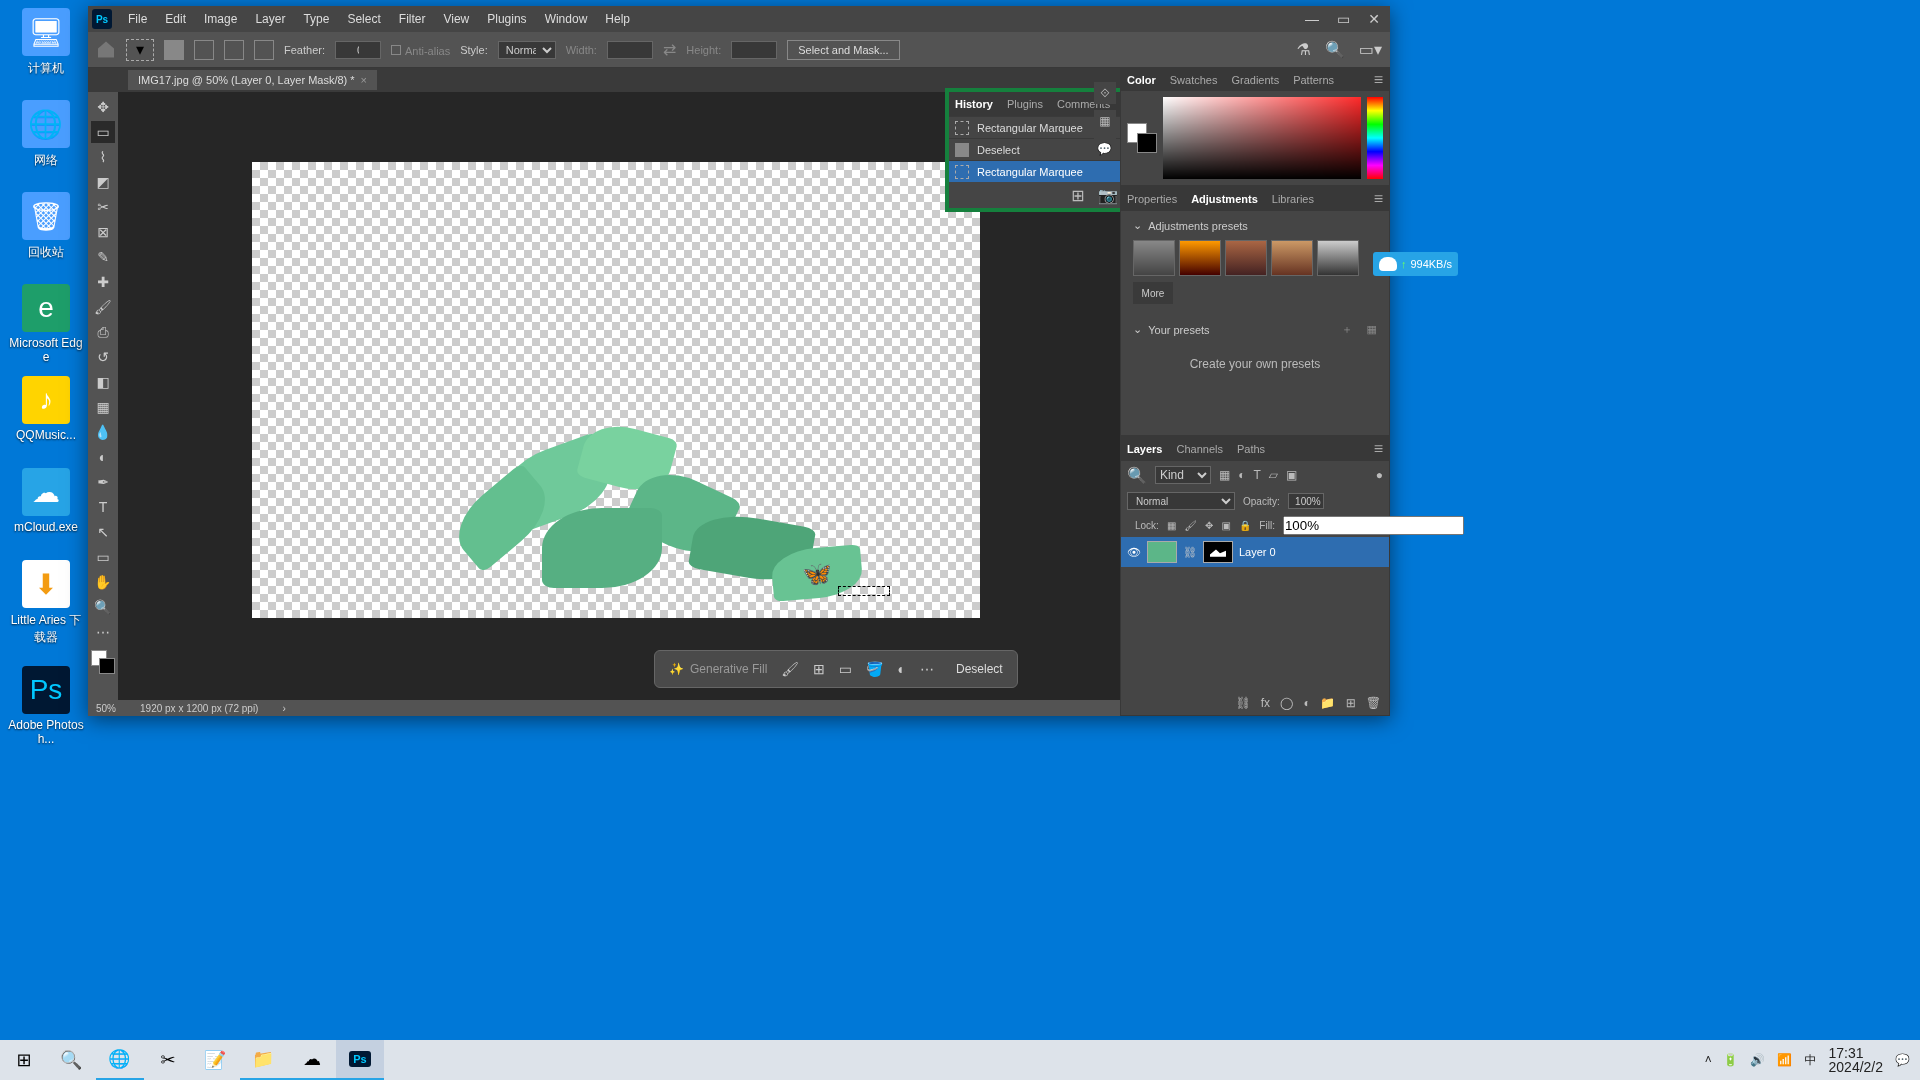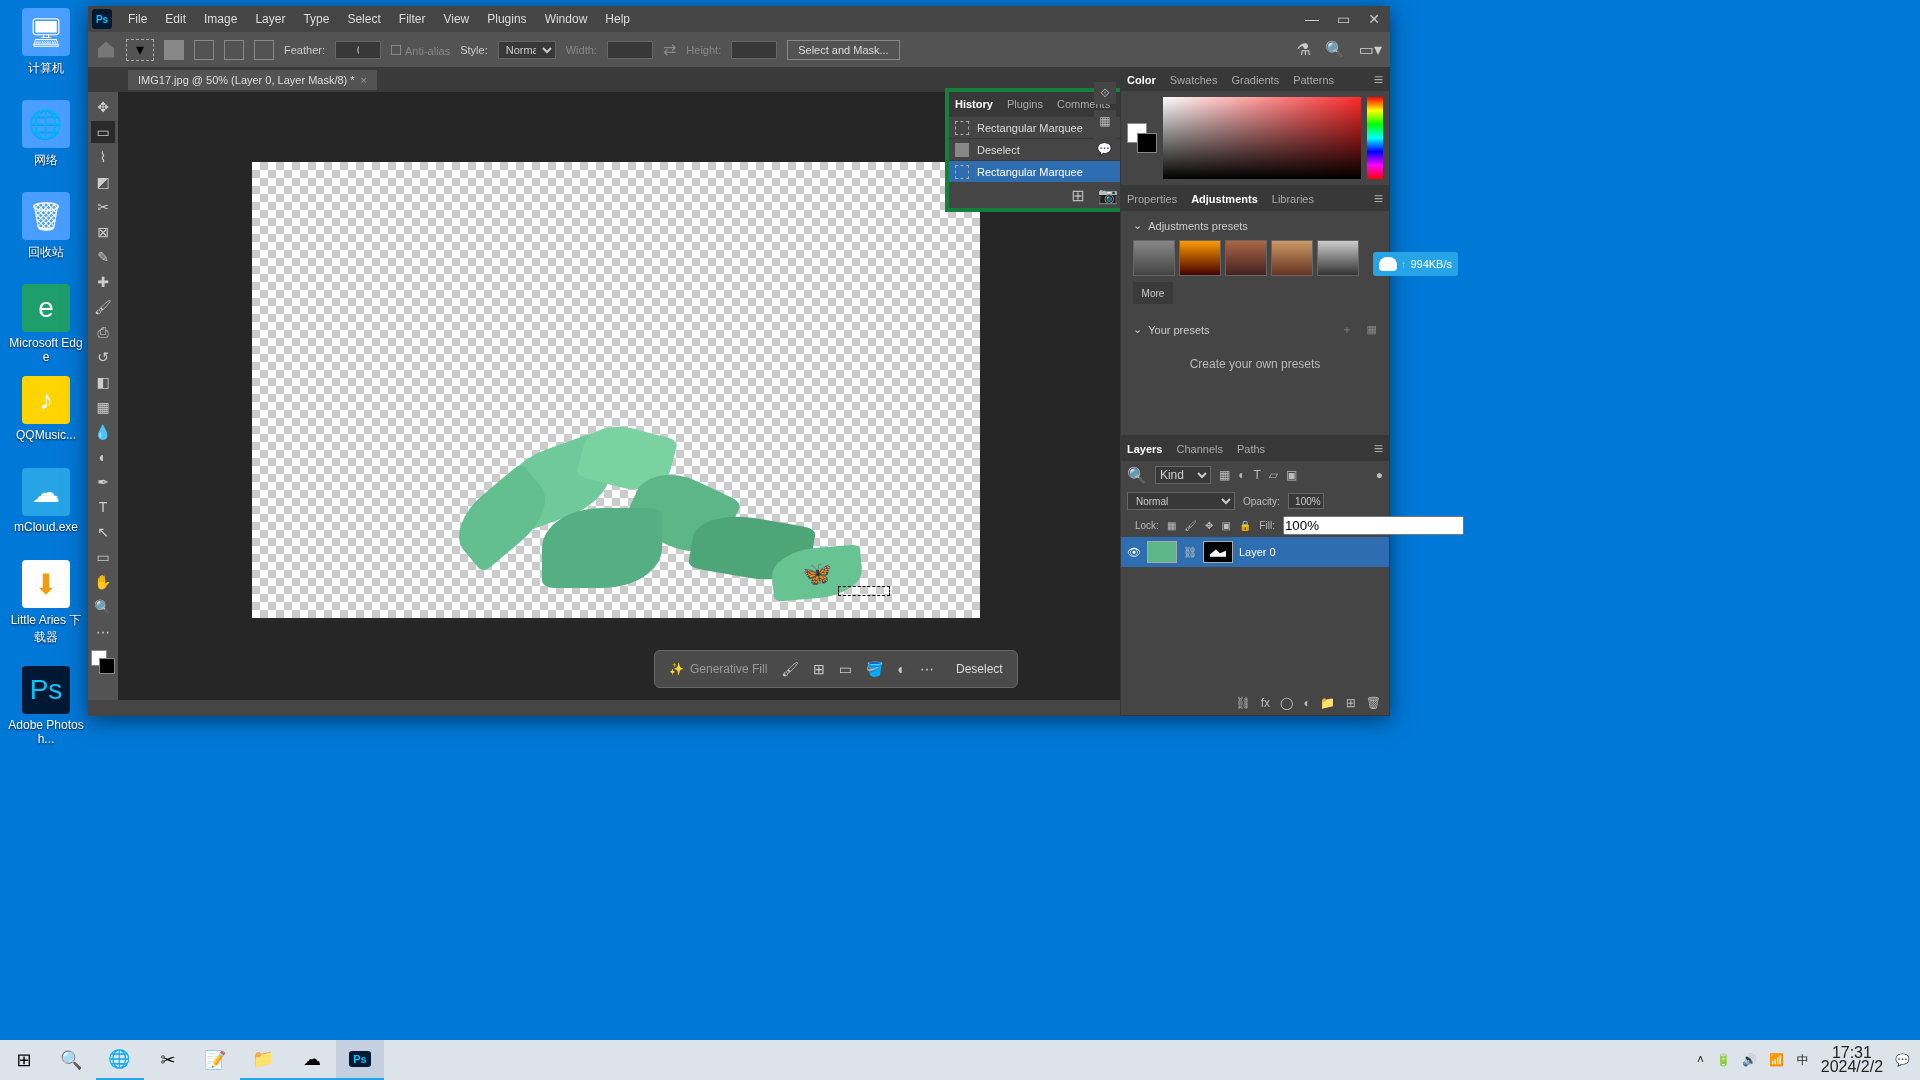--- a/index.html
+++ b/index.html
@@ -129,21 +129,21 @@
 
 
 .dl-badge { position: absolute; right: 462px; top: 252px; height: 24px; background: #27a4e6; color: #fff; font-size: 11px; display: flex; align-items: center; padding: 0 6px; gap: 4px; border-radius: 3px; }
 .dl-badge .cloud { width: 18px; height: 14px; background: #fff; border-radius: 8px 8px 4px 4px; }
 
 
 .taskbar { position: absolute; left: 0; bottom: 0; width: 100%; height: 40px; background: #dde3ea; display: flex; align-items: center; }
 .taskbar .tb-btn { width: 48px; height: 40px; display: flex; align-items: center; justify-content: center; font-size: 18px; cursor: pointer; }
 .taskbar .tb-btn.act { border-bottom: 2px solid #27a4e6; }
 .taskbar .tray { margin-left: auto; display: flex; align-items: center; gap: 12px; padding-right: 10px; font-size: 12px; color: #222; }
-.taskbar .clock { text-align: center; line-height: 14px; font-size: 16px; }
+.taskbar .clock { text-align: left; line-height: 14px; font-size: 14px; }
 </style>
 </head>
 <body>
 
 <div class="desktop">
   <div class="desktop-icon" style="left:8px;top:8px">
       <div class="ico">🖥</div>
       <div class="lbl">计算机</div>
     </div>
   <div class="desktop-icon" style="left:8px;top:100px">
@@ -285,20 +285,25 @@
         <span class="ico">⊞</span>
         <span class="ico">▭</span>
         <span class="ico">🪣</span>
         <span class="ico">◐</span>
         <span class="ico">⋯</span>
         <span class="desel">Deselect</span>
       </div>
     </div>
   </div>
 
+  <div class="ps-status">
+    <span>50%</span>
+    <span>1920 px x 1200 px (72 ppi)</span>
+    <span>›</span>
+  </div>
 
   <div class="float-history">
     <div class="panel-tabs">
       <span class="pt act">History</span>
       <span class="pt">Plugins</span>
       <span class="pt">Comments</span>
       <span class="menu">≫ ≡</span>
     </div>
     <div class="hist-row">
         <span class="hi"></span>

